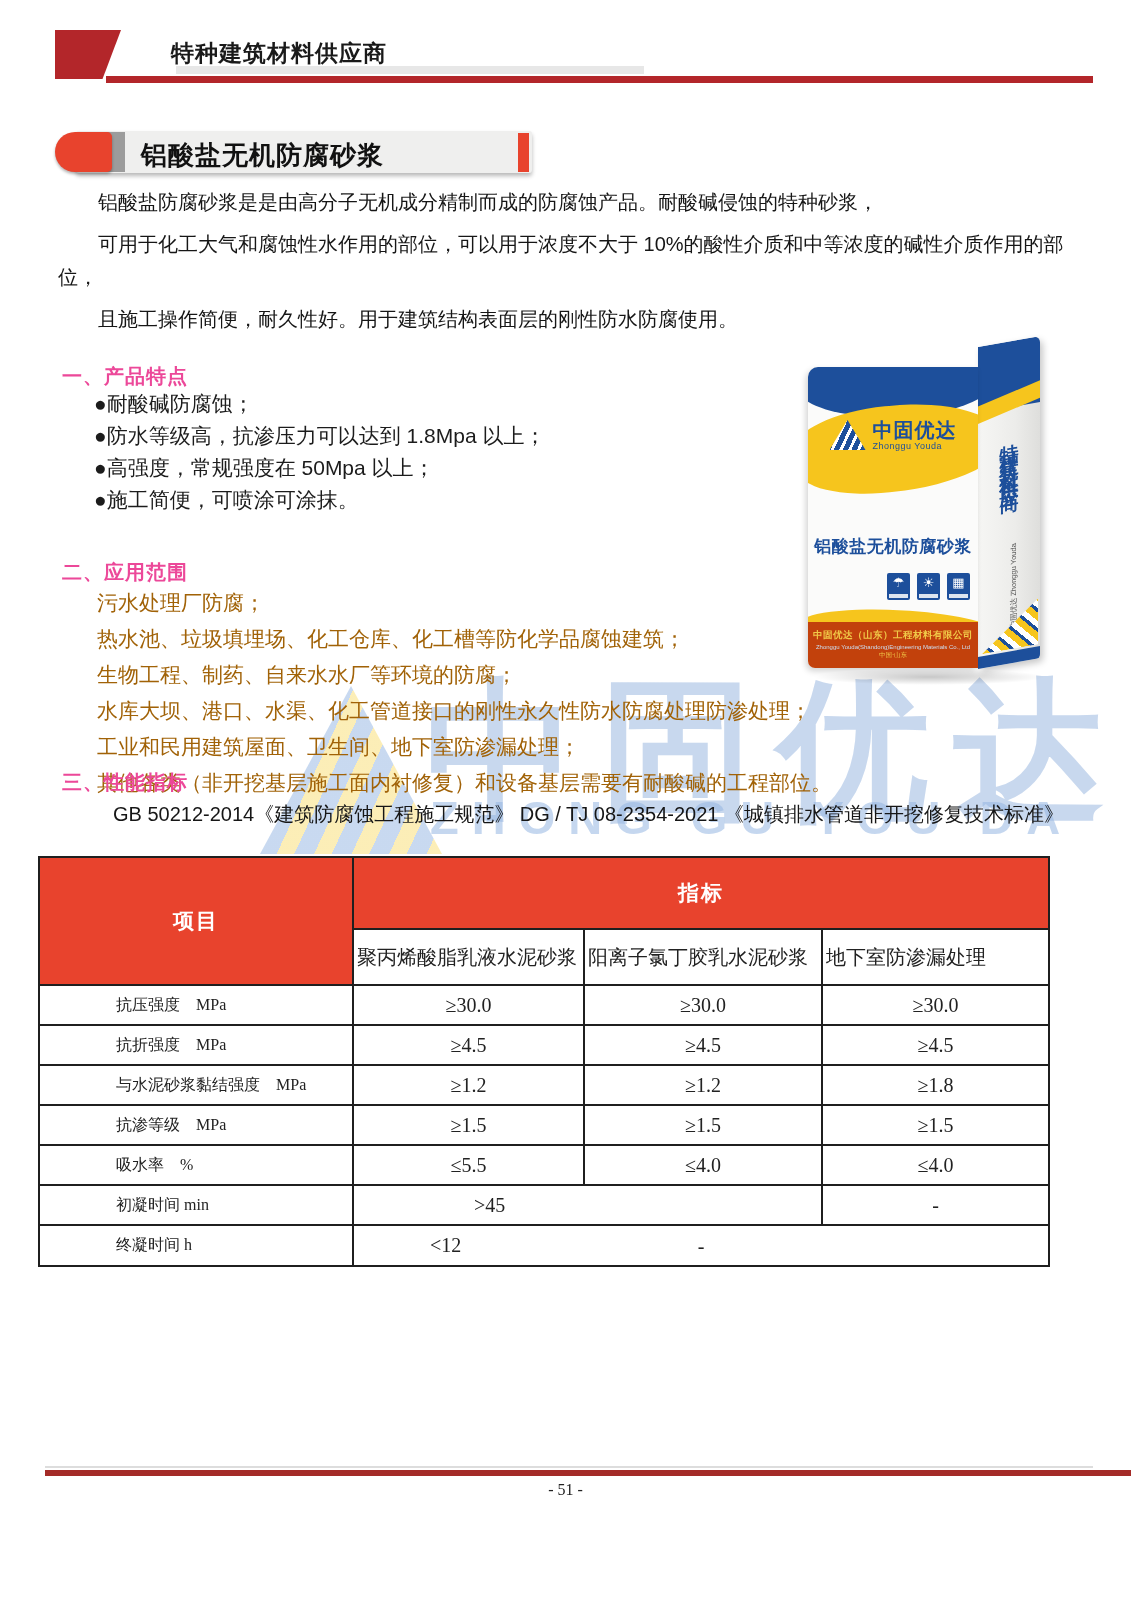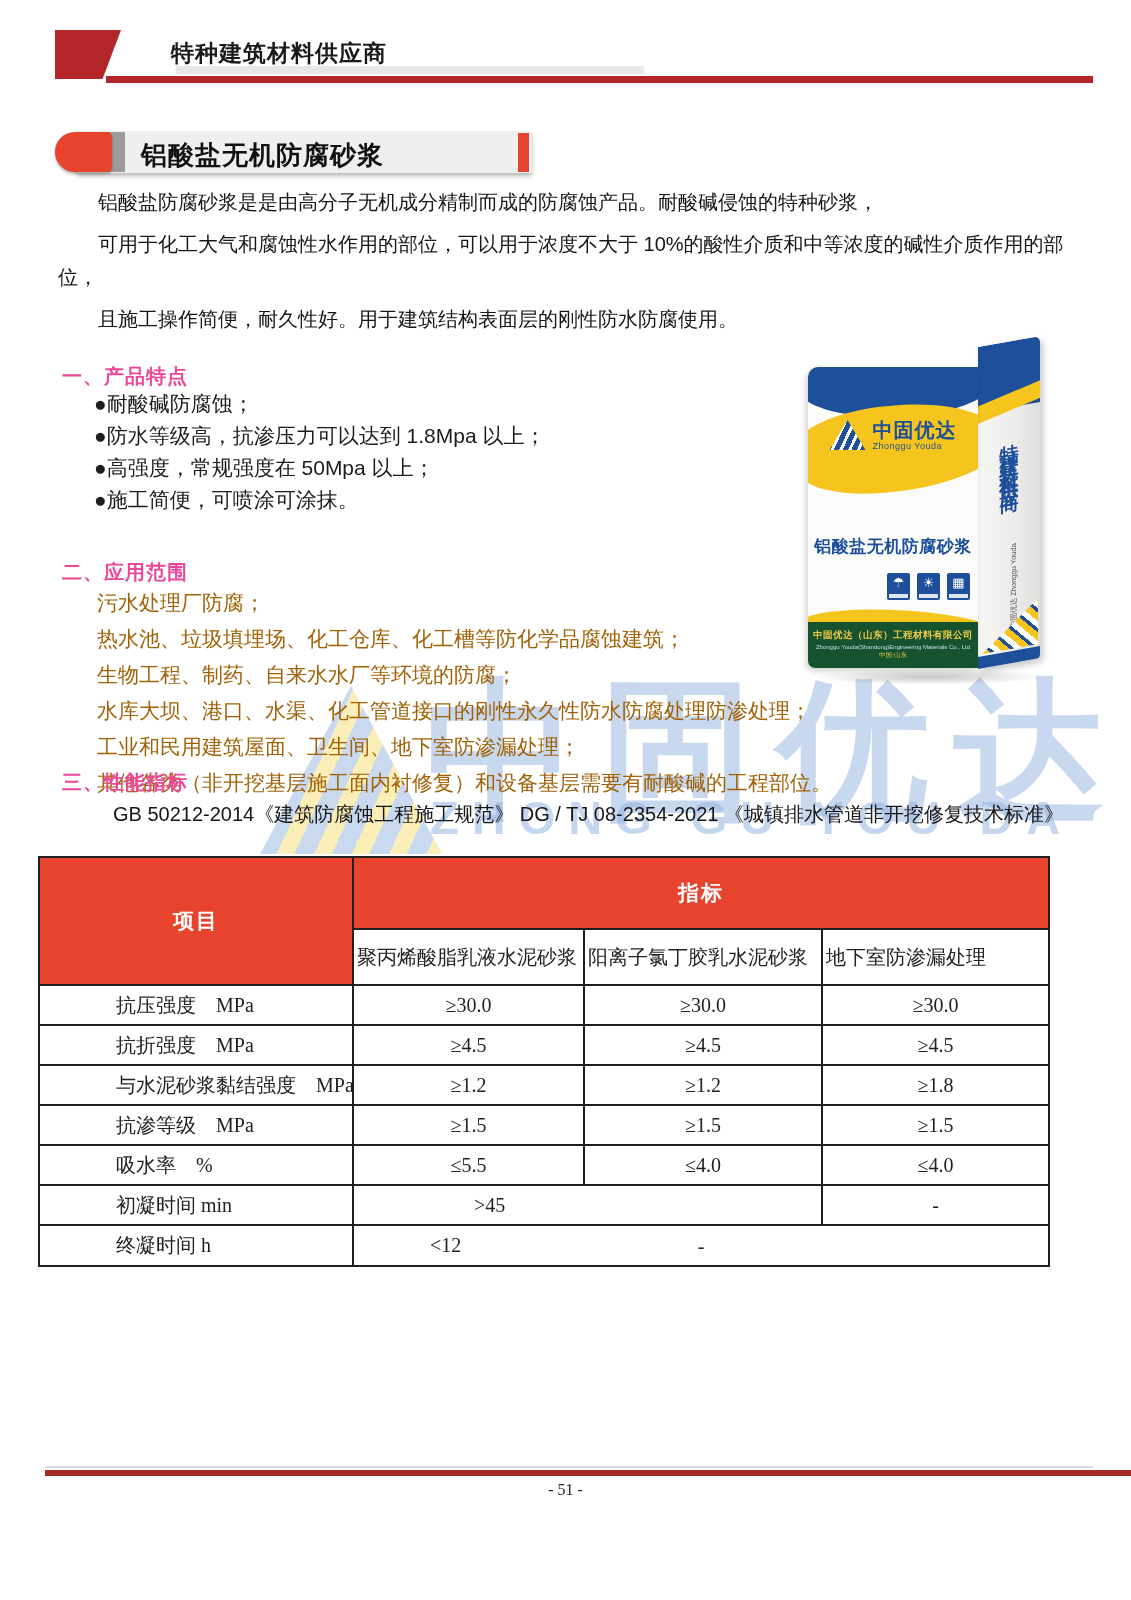--- a/index.html
+++ b/index.html
@@ -48,21 +48,21 @@
 
   
   table.spec { position:absolute; left:38px; top:856px; width:1010px; z-index:1;
     border-collapse:collapse; table-layout:fixed; background:#fff;
     font-family:"Liberation Serif", serif; }
   table.spec td, table.spec th { border:2px solid #1f1f1f; }
   th.red { background:#e8432d; color:#fff; font-weight:bold; font-size:21px;
     font-family:"Liberation Sans", sans-serif; text-align:center; letter-spacing:2px; }
   th.group { height:72px; }
   td.colname { height:56px; font-size:20px; text-align:left; padding:2px 2px 2px 3px; color:#222;margin-top:36px; }
-  td.lbl { height:40px; font-size:20px; text-align:left; padding-left:76px; color:#222; white-space:pre; }
+  td.lbl { height:40px; font-size:16px; text-align:left; padding-left:76px; color:#222; white-space:pre; }
   td.val { text-align:center; font-size:20px; color:#222; }
   td.val-left { text-align:left; padding-left:120px; font-size:20px; color:#222; }
   td.merged-full { position:relative; text-align:left; padding-left:76px; font-size:20px; color:#222; height:41px; }
   td.merged-full .center-dash { position:absolute; left:0; right:0; top:50%; transform:translateY(-50%); text-align:center; }
 
   
   .pkg { position:absolute; left:806px; top:345px; width:256px; height:336px; z-index:1; }
   .pkg-shadow { position:absolute; left:6px; bottom:-4px; width:234px; height:16px;
     background:radial-gradient(ellipse at center, rgba(0,0,0,.22) 0%, rgba(0,0,0,0) 70%); }
   .pkg-front { position:absolute; left:2px; top:22px; width:170px; height:301px; background:#fbfbfa;
@@ -77,21 +77,21 @@
   .pf-logo-cn { font-size:20px; font-weight:bold; color:#1d4f9b; letter-spacing:1px; line-height:22px; }
   .pf-logo-en { font-size:9px; font-weight:normal; color:#1d4f9b; letter-spacing:.5px; }
   .pf-name { position:absolute; left:0; top:168px; width:100%; text-align:center;
     font-size:17px; font-weight:bold; color:#1d4f9b; letter-spacing:.5px; }
   .pf-icons { position:absolute; right:8px; top:206px; display:flex; gap:7px; }
   .pf-icon { width:23px; height:27px; background:#1d4f9b; color:#fff; font-size:13px; line-height:20px;
     text-align:center; border-radius:2px; position:relative; }
   .pf-icon::after { content:""; position:absolute; left:2px; right:2px; bottom:2px; height:4px; background:rgba(255,255,255,.85); }
   .pf-wave2 { position:absolute; left:-10px; bottom:32px; width:118%; height:26px; background:#f6c51d;
     border-radius:55% 45% 0 0 / 22px 16px 0 0; transform:rotate(4deg); }
-  .pf-blue-bot { position:absolute; left:0; bottom:0; width:100%; height:46px; background:#14532d;
+  .pf-blue-bot { position:absolute; left:0; bottom:0; width:100%; height:46px; background:#c2410c;
     text-align:center; padding-top:7px; }
   .pf-co-cn { font-size:9.5px; font-weight:bold; color:#f0c948; letter-spacing:.5px; }
   .pf-co-en { font-size:6px; color:#cddff3; margin-top:2px; }
   .pf-origin { font-size:6.5px; color:#f0c948; margin-top:1px; }
   .pkg-side { position:absolute; left:172px; top:2px; width:62px; height:322px;
     transform:skewY(-10deg); transform-origin:top left; overflow:hidden;
     background:linear-gradient(90deg,#f6f6f4 0%,#ececea 60%,#dededc 100%);
     border-radius:0 6px 4px 0; box-shadow:3px 4px 7px rgba(0,0,0,.22); }
   .ps-blue-top { position:absolute; left:0; top:0; width:100%; height:66px; background:#1d4f9b; }
   .ps-yellow { position:absolute; left:-12px; top:52px; width:140%; height:17px; background:#f6c51d; transform:rotate(-14deg); }

